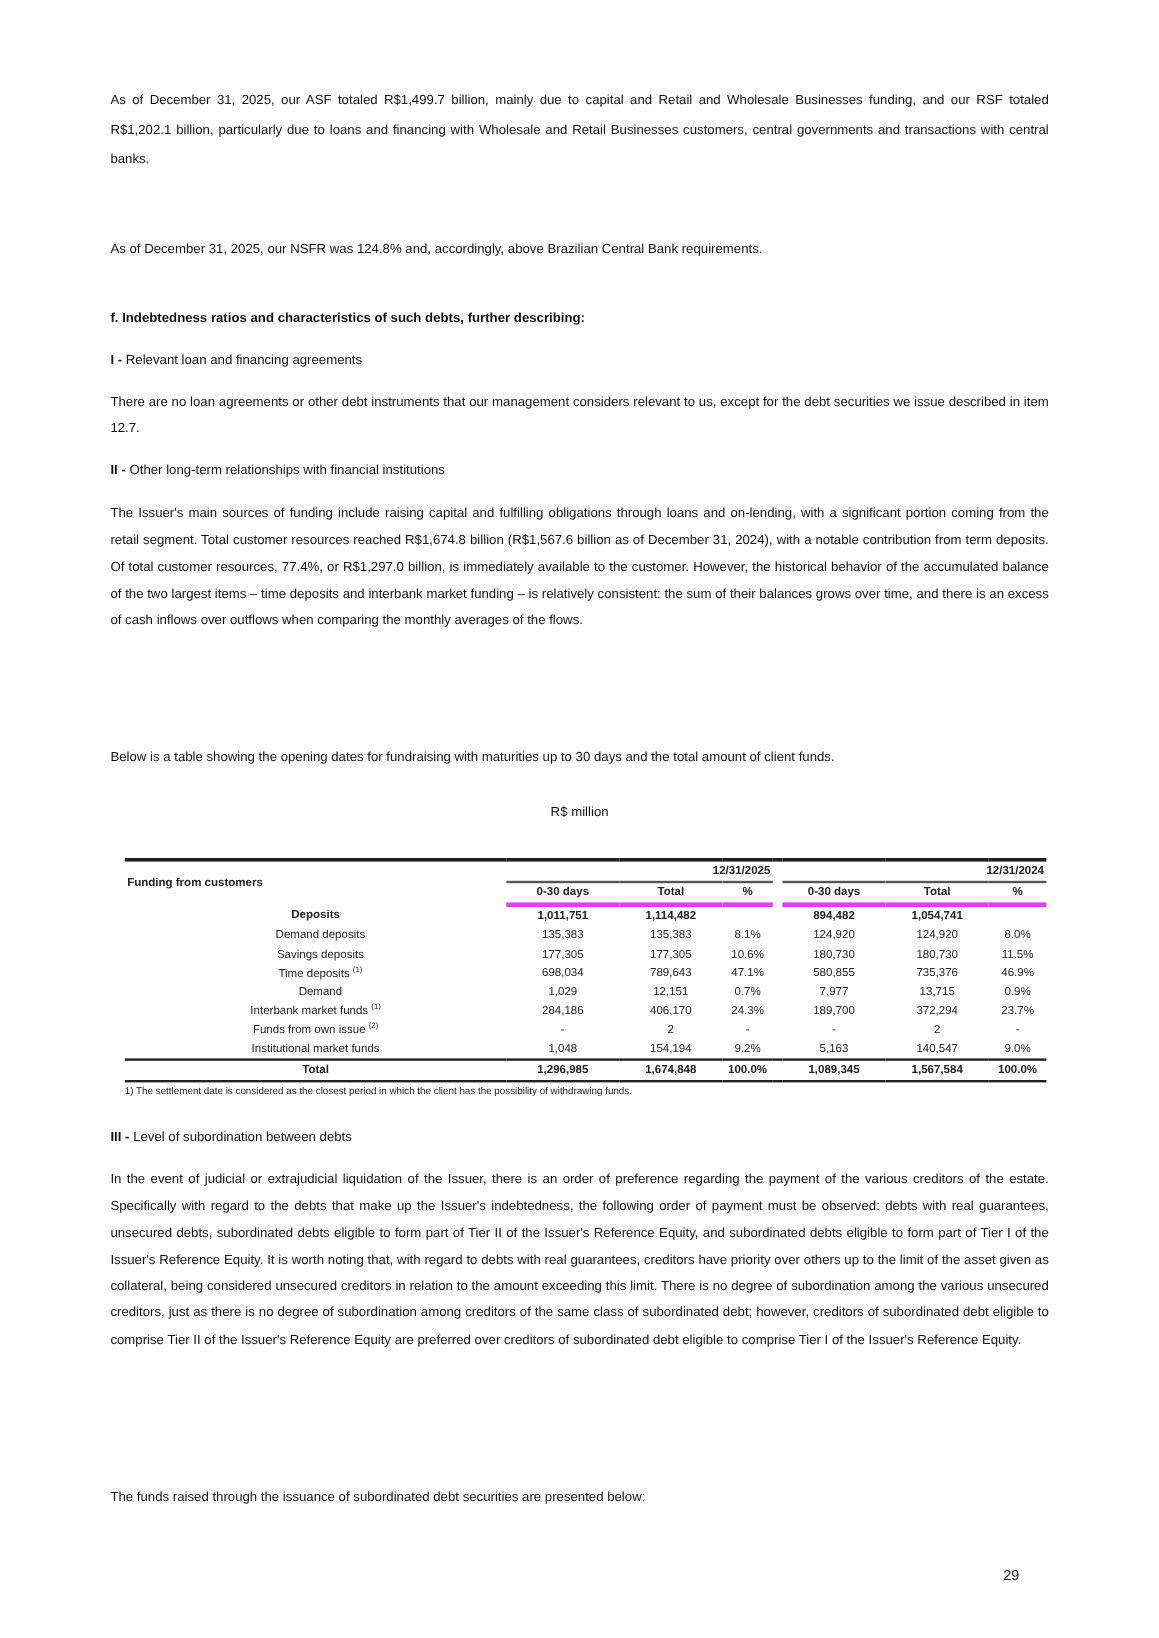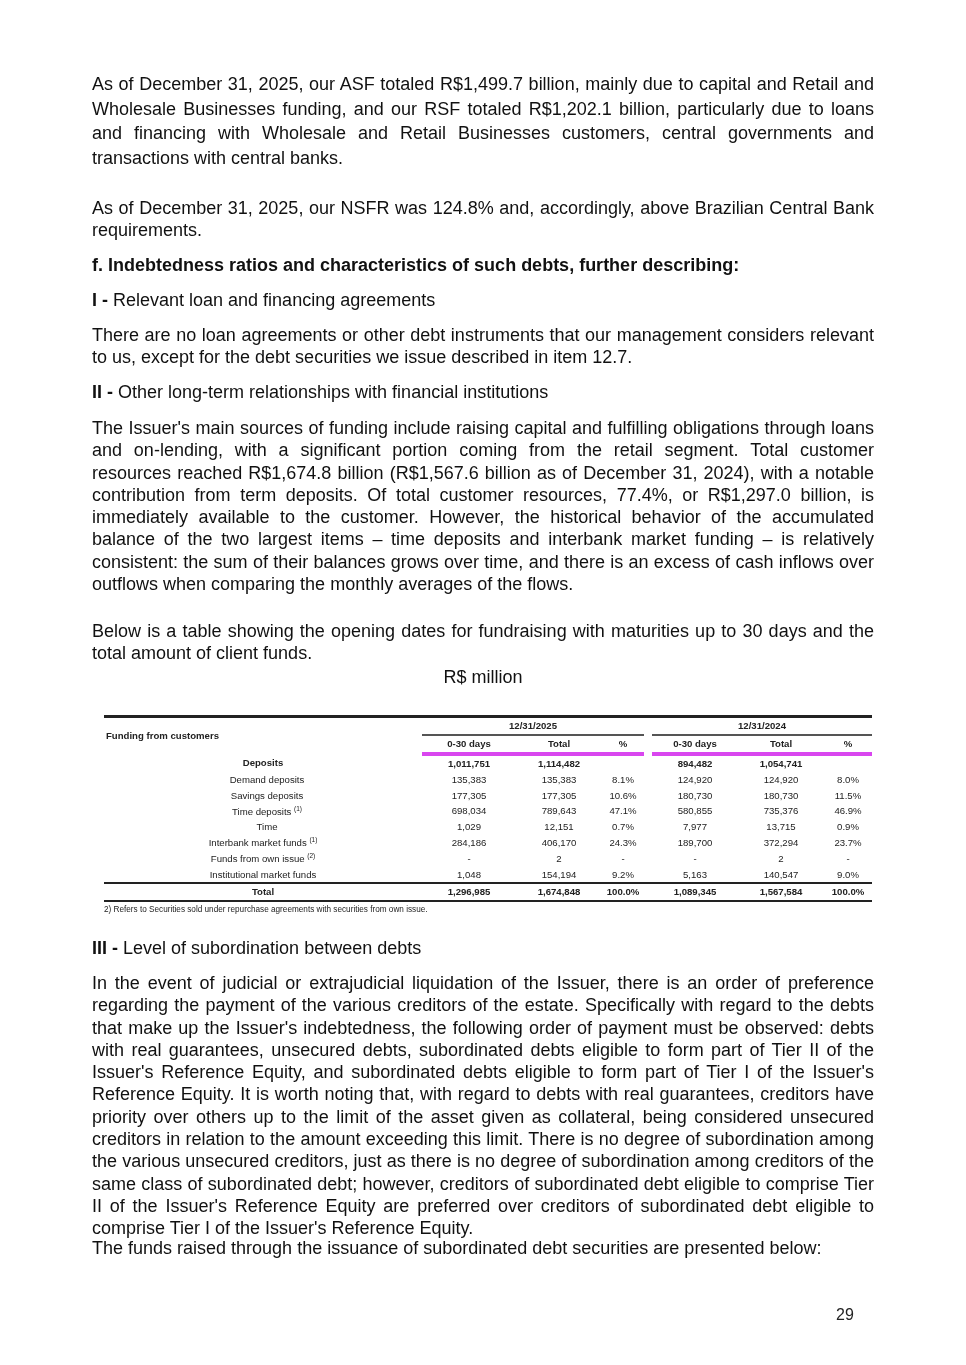--- a/index.html
+++ b/index.html
@@ -1,43 +1,43 @@
 <!DOCTYPE html>
 <html><head>
 <meta charset="utf-8">
 <style>
   html, body { margin: 0; padding: 0; background: #ffffff; }
   body { width: 966px; height: 1365px; position: relative; overflow: hidden;
          font-family: "Liberation Sans", sans-serif; color: #111; }
   .page { position: absolute; left: 92px; top: 0; width: 782px; }
-  p { margin: 0; font-size: 18px; line-height: 22.3px; text-align: justify; }
+  p { margin: 0; font-size: 11px; line-height: 22.3px; text-align: justify; }
   .p-loose { line-height: 24.6px; }
   .heading { font-weight: bold; text-align: left; }
   .roman { font-weight: bold; }
   .unit { text-align: center; }
   .abs { position: absolute; left: 0; width: 782px; }
 
   
   .tbl-wrap { position: absolute; left: 12px; top: 715px; width: 768px; }
   table { border-collapse: collapse; width: 768px; font-size: 9.6px; color: #222; }
   td, th { padding: 0 2px; height: 15.8px; white-space: nowrap; }
   .top-rule { border-top: 3px solid #222; }
   th { font-weight: bold; }
   .lbl { text-align: center; }
   .num { text-align: center; }
   .hdr-main { text-align: left; vertical-align: middle; margin-left: 20px; }
-  .date-h { text-align: center; border-bottom: 2px solid #555; }
+  .date-h { text-align: right; border-bottom: 2px solid #555; }
   .sub-h { text-align: center; border-bottom: 4px solid #d946ef; }
   .indent { padding-left: 10px; }
   .bold { font-weight: bold; }
   .total-row td { border-top: 2px solid #222; border-bottom: 2px solid #222; font-weight: bold; }
   sup { font-size: 6.5px; vertical-align: 4px; }
   .gap { width: 8px; }
   .notes { font-size: 8.2px; color: #222; line-height: 12px; margin-top: 2px; }
-  .page-num { position: absolute; left: 836px; top: 1306px; font-size: 16px; color: #222; }
+  .page-num { position: absolute; left: 836px; top: 1306px; font-size: 12px; color: #222; }
 </style>
 </head>
 <body>
 
 <div class="page">
 
   <p class="abs p-loose" style="top:72px;">As of December 31, 2025, our ASF totaled R$1,499.7 billion, mainly due to capital and Retail and Wholesale Businesses funding, and our RSF totaled R$1,202.1 billion, particularly due to loans and financing with Wholesale and Retail Businesses customers, central governments and transactions with central banks.</p>
 
   <p class="abs" style="top:197px;">As of December 31, 2025, our NSFR was 124.8% and, accordingly, above Brazilian Central Bank requirements.</p>
 
@@ -119,21 +119,21 @@
             <td class="lbl indent"><span>Time deposits</span> <sup>(1)</sup></td>
             <td class="num">698,034</td>
             <td class="num">789,643</td>
             <td class="num">47.1%</td>
             <td></td>
             <td class="num">580,855</td>
             <td class="num">735,376</td>
             <td class="num">46.9%</td>
           </tr>
           <tr>
-            <td class="lbl indent"><span>Time</span></td>
+            <td class="lbl indent"><span>Demand</span></td>
             <td class="num">1,029</td>
             <td class="num">12,151</td>
             <td class="num">0.7%</td>
             <td></td>
             <td class="num">7,977</td>
             <td class="num">13,715</td>
             <td class="num">0.9%</td>
           </tr>
           <tr>
             <td class="lbl"><span>Interbank market funds</span> <sup>(1)</sup></td>
@@ -171,21 +171,21 @@
             <td class="num">1,674,848</td>
             <td class="num">100.0%</td>
             <td></td>
             <td class="num">1,089,345</td>
             <td class="num">1,567,584</td>
             <td class="num">100.0%</td>
           </tr>
         </tbody>
     </table>
     <div class="notes">
-      <div>2) Refers to Securities sold under repurchase agreements with securities from own issue.</div>
+      <div>1) The settlement date is considered as the closest period in which the client has the possibility of withdrawing funds.</div>
     </div>
   </div>
 
   <p class="abs" style="top:937px;"><span class="roman">III -</span><span> Level of subordination between debts</span></p>
 
   <p class="abs" style="top:972px;">In the event of judicial or extrajudicial liquidation of the Issuer, there is an order of preference regarding the payment of the various creditors of the estate. Specifically with regard to the debts that make up the Issuer's indebtedness, the following order of payment must be observed: debts with real guarantees, unsecured debts, subordinated debts eligible to form part of Tier II of the Issuer's Reference Equity, and subordinated debts eligible to form part of Tier I of the Issuer's Reference Equity. It is worth noting that, with regard to debts with real guarantees, creditors have priority over others up to the limit of the asset given as collateral, being considered unsecured creditors in relation to the amount exceeding this limit. There is no degree of subordination among the various unsecured creditors, just as there is no degree of subordination among creditors of the same class of subordinated debt; however, creditors of subordinated debt eligible to comprise Tier II of the Issuer's Reference Equity are preferred over creditors of subordinated debt eligible to comprise Tier I of the Issuer's Reference Equity.</p>
 
   <p class="abs" style="top:1237px; text-align:left;">The funds raised through the issuance of subordinated debt securities are presented below:</p>
 </div>
 

